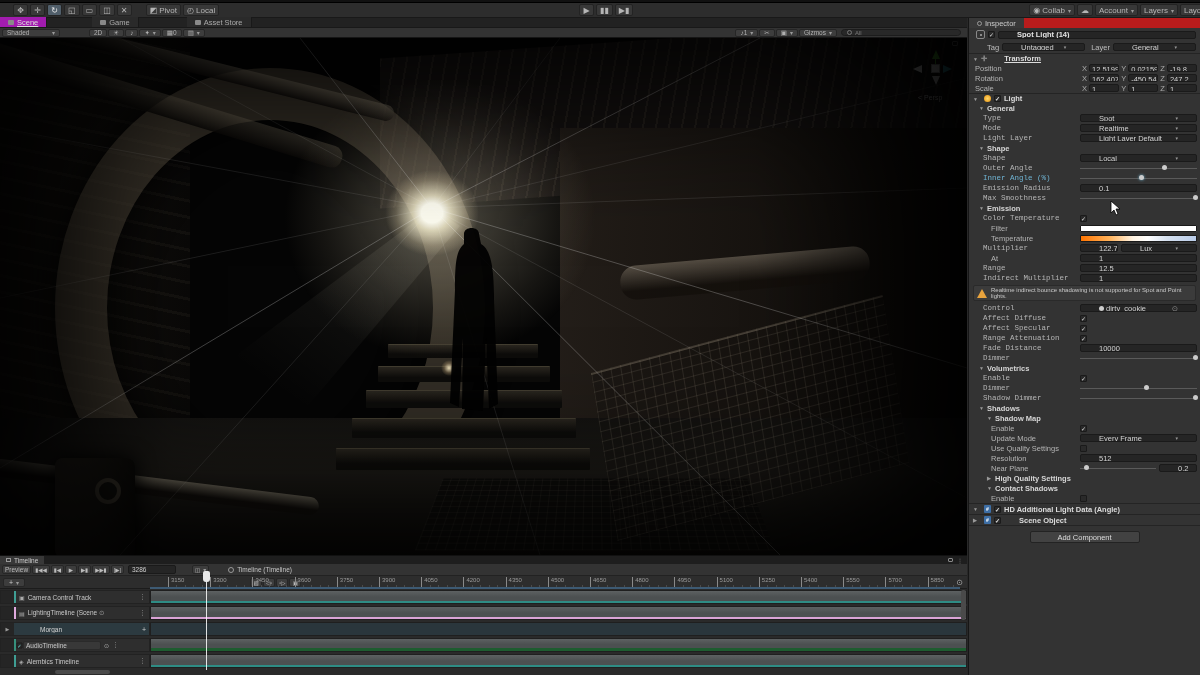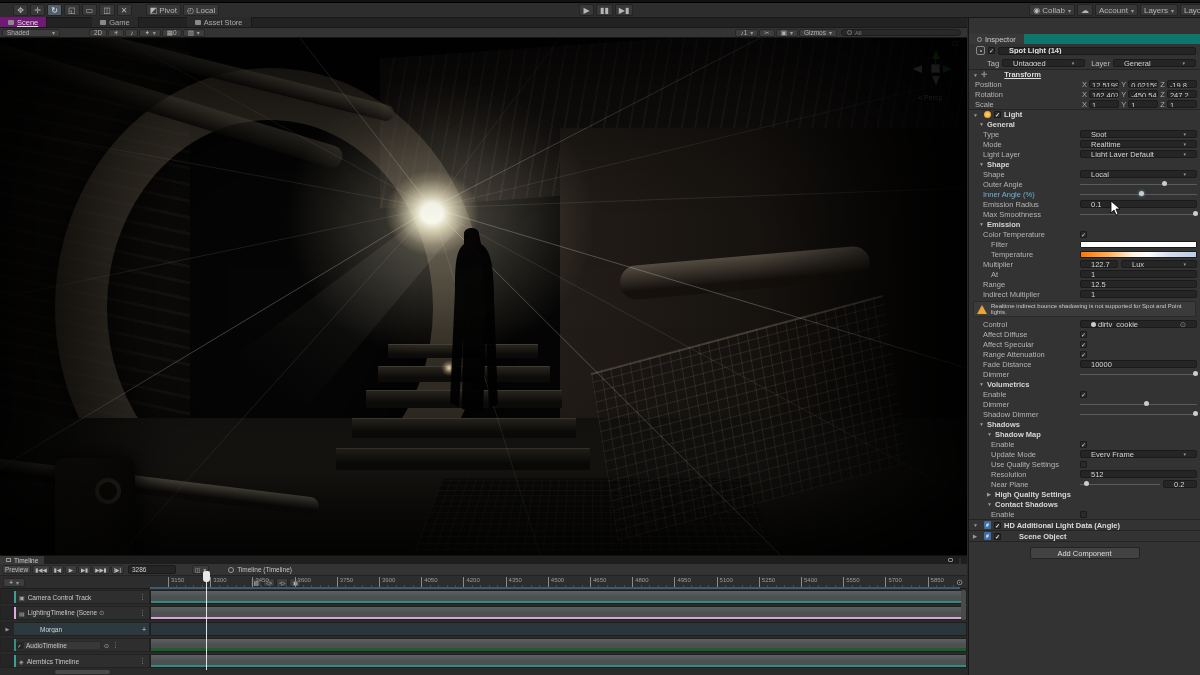--- a/index.html
+++ b/index.html
@@ -14,21 +14,21 @@
   .toolbtn { height:12px; min-width:15px; margin:0 1px; background:#383838; border:1px solid #232323; border-radius:2px; color:#b5b5b5; display:flex; align-items:center; justify-content:center; font-size:8px; padding:0 3px; }
   .toolbtn.active { background:#515f6b; color:#e8e8e8; }
   .tgroup { display:flex; margin-left:12px; }
   #transport { position:absolute; left:578px; display:flex; }
   #chromeright { position:absolute; right:2px; display:flex; align-items:center; }
   .ddarrow { font-size:6px; margin-left:3px; color:#9a9a9a; }
 
   
   #tabbar { left:0; top:18px; width:967px; height:10px; background:#222; display:flex; align-items:flex-end; border-bottom:1px solid #191919; }
   .tab { height:10px; display:flex; align-items:center; padding:0 8px; font-size:7.5px; color:#aaa; background:#2a2a2a; border-right:1px solid #191919; }
-  .tab.active { background:#701a75; color:#ddd;text-decoration:underline; }
+  .tab.active { background:#a21caf; color:#ddd;text-decoration:underline; }
   .tabicon { display:inline-block; width:6px; height:5px; background:#8a8a8a; margin-right:3px; border-radius:1px; }
 
   #scenetoolbar { left:0; top:28px; width:967px; height:10px; background:#333; border-bottom:1px solid #161616; display:flex; align-items:center; font-size:7px; color:#b0b0b0; }
   .stbtn { height:8px; display:flex; align-items:center; padding:0 4px; margin-right:1px; background:#3d3d3d; border:1px solid #262626; border-radius:2px; font-size:6.5px; }
   .stsearch { width:120px; height:7px; background:#282828; border:1px solid #1c1c1c; border-radius:6px; color:#777; font-size:6px; padding:0 5px; display:flex; align-items:center; }
 
   
   #viewport { left:0; top:38px; width:967px; height:517px; background:#050505; overflow:hidden; }
   .vp-ceiling { left:380px; top:0; width:587px; height:150px;
     background:repeating-linear-gradient(100deg, rgba(150,135,110,0.10) 0 2px, rgba(0,0,0,0) 2px 13px), #141110; transform:skewY(-4deg); }
@@ -80,27 +80,27 @@
   .gz-up { position:absolute; left:27px; top:4px; width:0; height:0; border-left:4px solid transparent; border-right:4px solid transparent; border-bottom:9px solid #57c232; }
   .gz-stem { position:absolute; left:30px; top:12px; width:1px; height:6px; background:#57c232; }
   .gz-left { position:absolute; left:8px; top:19px; width:0; height:0; border-top:4px solid transparent; border-bottom:4px solid transparent; border-right:9px solid #cfcfcf; }
   .gz-down { position:absolute; left:27px; top:30px; width:0; height:0; border-left:4px solid transparent; border-right:4px solid transparent; border-top:9px solid #cfcfcf; }
   .gz-right { position:absolute; left:38px; top:19px; width:0; height:0; border-top:4px solid transparent; border-bottom:4px solid transparent; border-left:9px solid #3aa6b5; }
   #vppersp { left:918px; top:56px; font-size:7px; color:#bbb; }
   #vplock { left:952px; top:3px; width:6px; height:5px; border:1px solid #888; border-radius:1px; }
 
   
   #inspector { left:968px; top:18px; width:232px; height:657px; background:#333; border-left:1px solid #161616; overflow:hidden; font-size:7.5px; }
-  #insp-tabstrip { height:10px; background:#0f766e; display:flex;margin-top:16px; }
+  #insp-tabstrip { height:10px; background:#b91c1c; display:flex; }
   .insp-tab { background:#383838; color:#ccc; font-size:7.5px; display:flex; align-items:center; padding:0 8px; height:10px; }
   .irow { display:flex; align-items:center; height:10px; padding:0 3px 0 6px; }
   .irow .lbl { width:105px; color:#b4b4b4; white-space:nowrap; overflow:hidden; flex-shrink:0; }
-  .ind1 .lbl { padding-left:8px; } .ind2 .lbl { padding-left:16px; }
+  .ind1 .lbl { padding-left:8px;font-family:Liberation Mono, monospace; } .ind2 .lbl { padding-left:16px; }
   .ctrl { flex:1; display:flex; align-items:center; min-width:0; }
-  .fld { flex:1; height:8px; background:#252525; border:1px solid #1a1a1a; border-radius:2px; color:#d2d2d2; padding:0 10px; display:flex; align-items:center; overflow:hidden; white-space:nowrap; }
+  .fld { flex:1; height:8px; background:#252525; border:1px solid #1a1a1a; border-radius:2px; color:#d2d2d2; padding:0 18px; display:flex; align-items:center; overflow:hidden; white-space:nowrap; }
   .drop { justify-content:space-between; }
   .drop:after { content:"▾"; font-size:5px; color:#999; }
   .chk { width:7px; height:7px; background:#2a2a2a; border:1px solid #1a1a1a; border-radius:1px; color:#ddd; font-size:6px; line-height:7px; text-align:center; }
   .slider { flex:1; height:8px; position:relative; }
   .slider .line { position:absolute; left:0; right:0; top:3.5px; height:1px; background:#5a5a5a; }
   .slider .knob { position:absolute; top:1px; width:5px; height:5px; border-radius:50%; background:#ccc; }
   .sechdr { display:flex; align-items:center; height:10px; padding:0 4px; border-top:1px solid #242424; color:#dcdcdc; font-weight:bold; }
   .subhdr { display:flex; align-items:center; height:10px; padding:0 4px 0 10px; color:#d6d6d6; font-weight:bold; }
   .fold { font-size:5px; color:#999; margin-right:3px; width:5px; }
   .axis { color:#aaa; margin:0 2px; }

